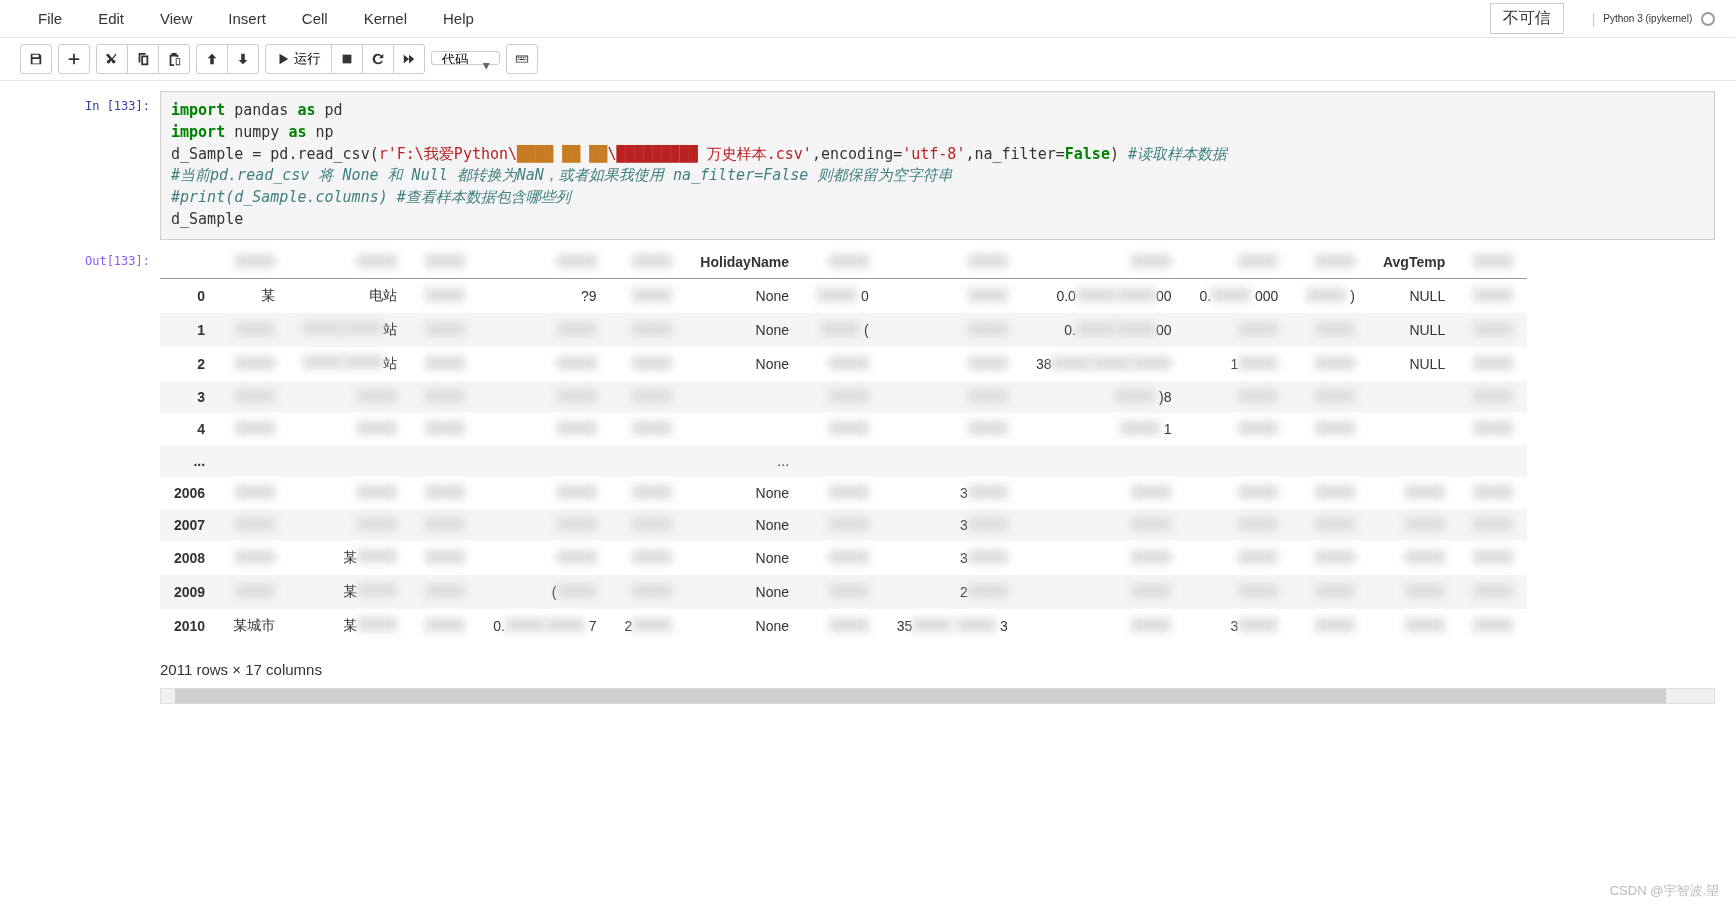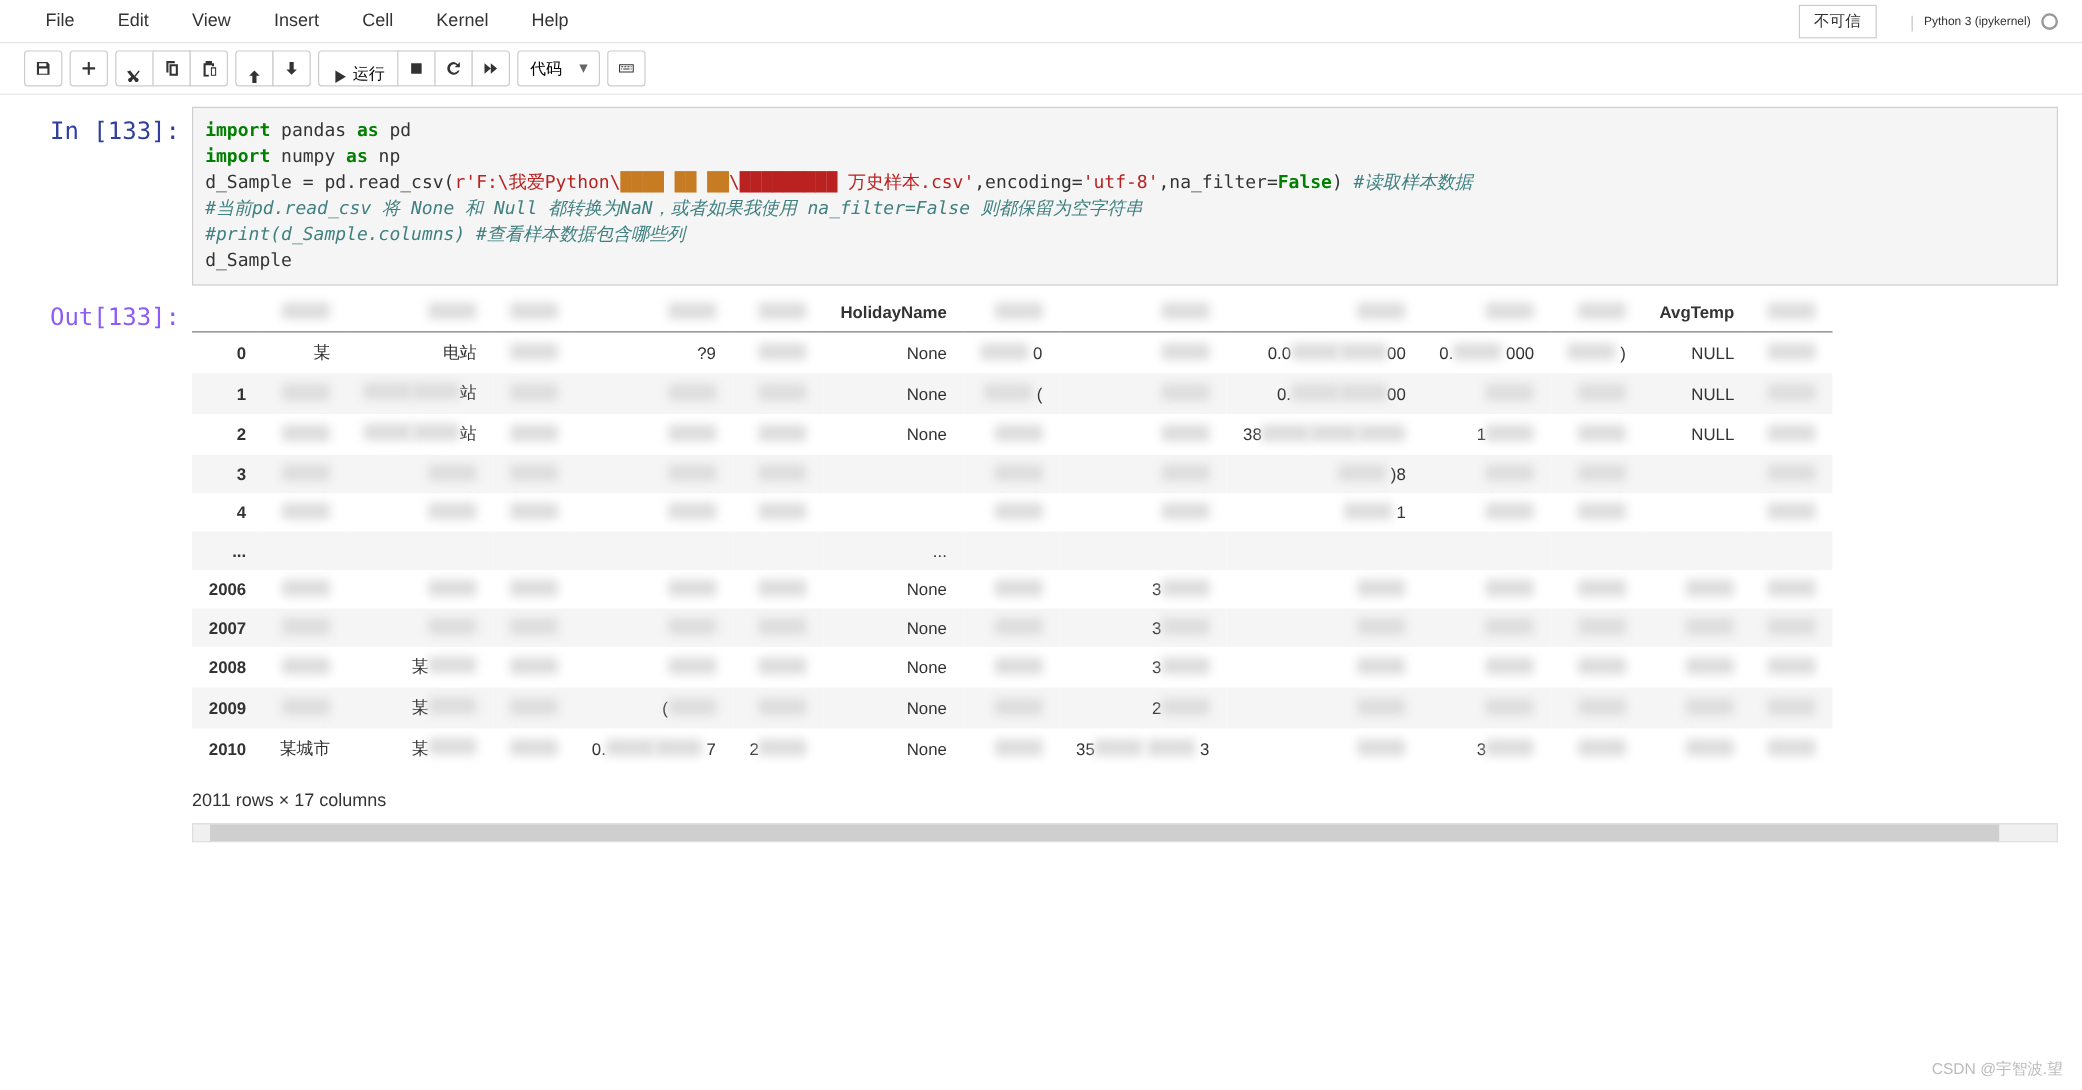--- a/index.html
+++ b/index.html
@@ -1,39 +1,39 @@
 <!DOCTYPE html>
 <html><head>
 <meta charset="utf-8">
 <style>
   * { box-sizing: border-box; margin: 0; padding: 0; }
   body { font-family: "Helvetica Neue", Helvetica, Arial, sans-serif; font-size: 14px; color: #333; background: #fff; }
   
   .menubar { display: flex; align-items: center; padding: 3px 20px; border-bottom: 1px solid #e5e5e5; }
   .menubar .menu-item { padding: 6px 18px; color: #333; cursor: pointer; font-size: 15px; }
   .menubar .spacer { flex: 1; }
-  .menubar .trust { border: 1px solid #ccc; padding: 4px 12px; margin-right: 20px; font-size: 13px; }
+  .menubar .trust { border: 1px solid #ccc; padding: 4px 12px; margin-right: 20px; font-size: 16px; }
   .menubar .kernel { font-size: 10px; }
   .menubar .kernel-ind { display: inline-block; width: 14px; height: 14px; border: 2px solid #999; border-radius: 50%; margin-left: 6px; vertical-align: middle; }
 
   .toolbar { display: flex; align-items: center; padding: 6px 20px; gap: 6px; border-bottom: 1px solid #e5e5e5; }
   .tbtn { display: inline-flex; align-items: center; justify-content: center; min-width: 32px; height: 30px; border: 1px solid #ccc; border-radius: 3px; background: #fff; cursor: pointer; padding: 0 6px; }
   .tbtn svg { width: 14px; height: 14px; fill: #333; }
   .tgroup { display: inline-flex; }
   .tgroup .tbtn { border-radius: 0; margin-left: -1px; }
-  .tgroup .tbtn:first-child { border-top-left-radius: 3px; border-bottom-left-radius: 3px; margin-left: 0; align-items: flex-end; }
+  .tgroup .tbtn:first-child { border-top-left-radius: 3px; border-bottom-left-radius: 3px; margin-left: 0; }
   .tgroup .tbtn:last-child { border-top-right-radius: 3px; border-bottom-right-radius: 3px; }
   .run-btn { padding: 0 10px; gap: 4px; }
-  .cell-type-select { height: 30px; border: 1px solid #ccc; border-radius: 3px; padding: 0 30px 0 10px; background: #fff; appearance: none; position: relative; }
+  .cell-type-select { height: 14px; border: 1px solid #ccc; border-radius: 3px; padding: 0 30px 0 10px; background: #fff; appearance: none; position: relative; }
   .select-wrap { position: relative; display: inline-block; }
   .select-wrap::after { content: "▾"; position: absolute; right: 10px; top: 6px; pointer-events: none; color: #666; }
 
   .notebook { padding: 10px 20px 40px 20px; }
   .cell { display: flex; margin-bottom: 6px; }
-  .prompt { width: 140px; text-align: right; padding: 8px 10px 0 0; font-family: monospace; font-size: 20px; flex-shrink: 0; }
+  .prompt { width: 140px; text-align: right; padding: 8px 10px 0 0; font-family: monospace; font-size: 12px; flex-shrink: 0; }
   .prompt.in { color: #303F9F; }
   .prompt.out { color: #8b5cf6; }
   .input-area { flex: 1; background: #f5f5f5; border: 1px solid #cfcfcf; border-radius: 0; padding: 8px 10px; font-family: "DejaVu Sans Mono", Consolas, monospace; font-size: 15px; line-height: 1.45; white-space: pre; overflow-x: auto; }
   .kw { color: #008000; font-weight: bold; }
   .str { color: #BA2121; }
   .str2 { color: #c77c24; }
   .cmt { color: #408080; font-style: italic; }
   .bool { color: #008000; font-weight: bold; }
 
   .output-area { flex: 1; overflow-x: auto; }

